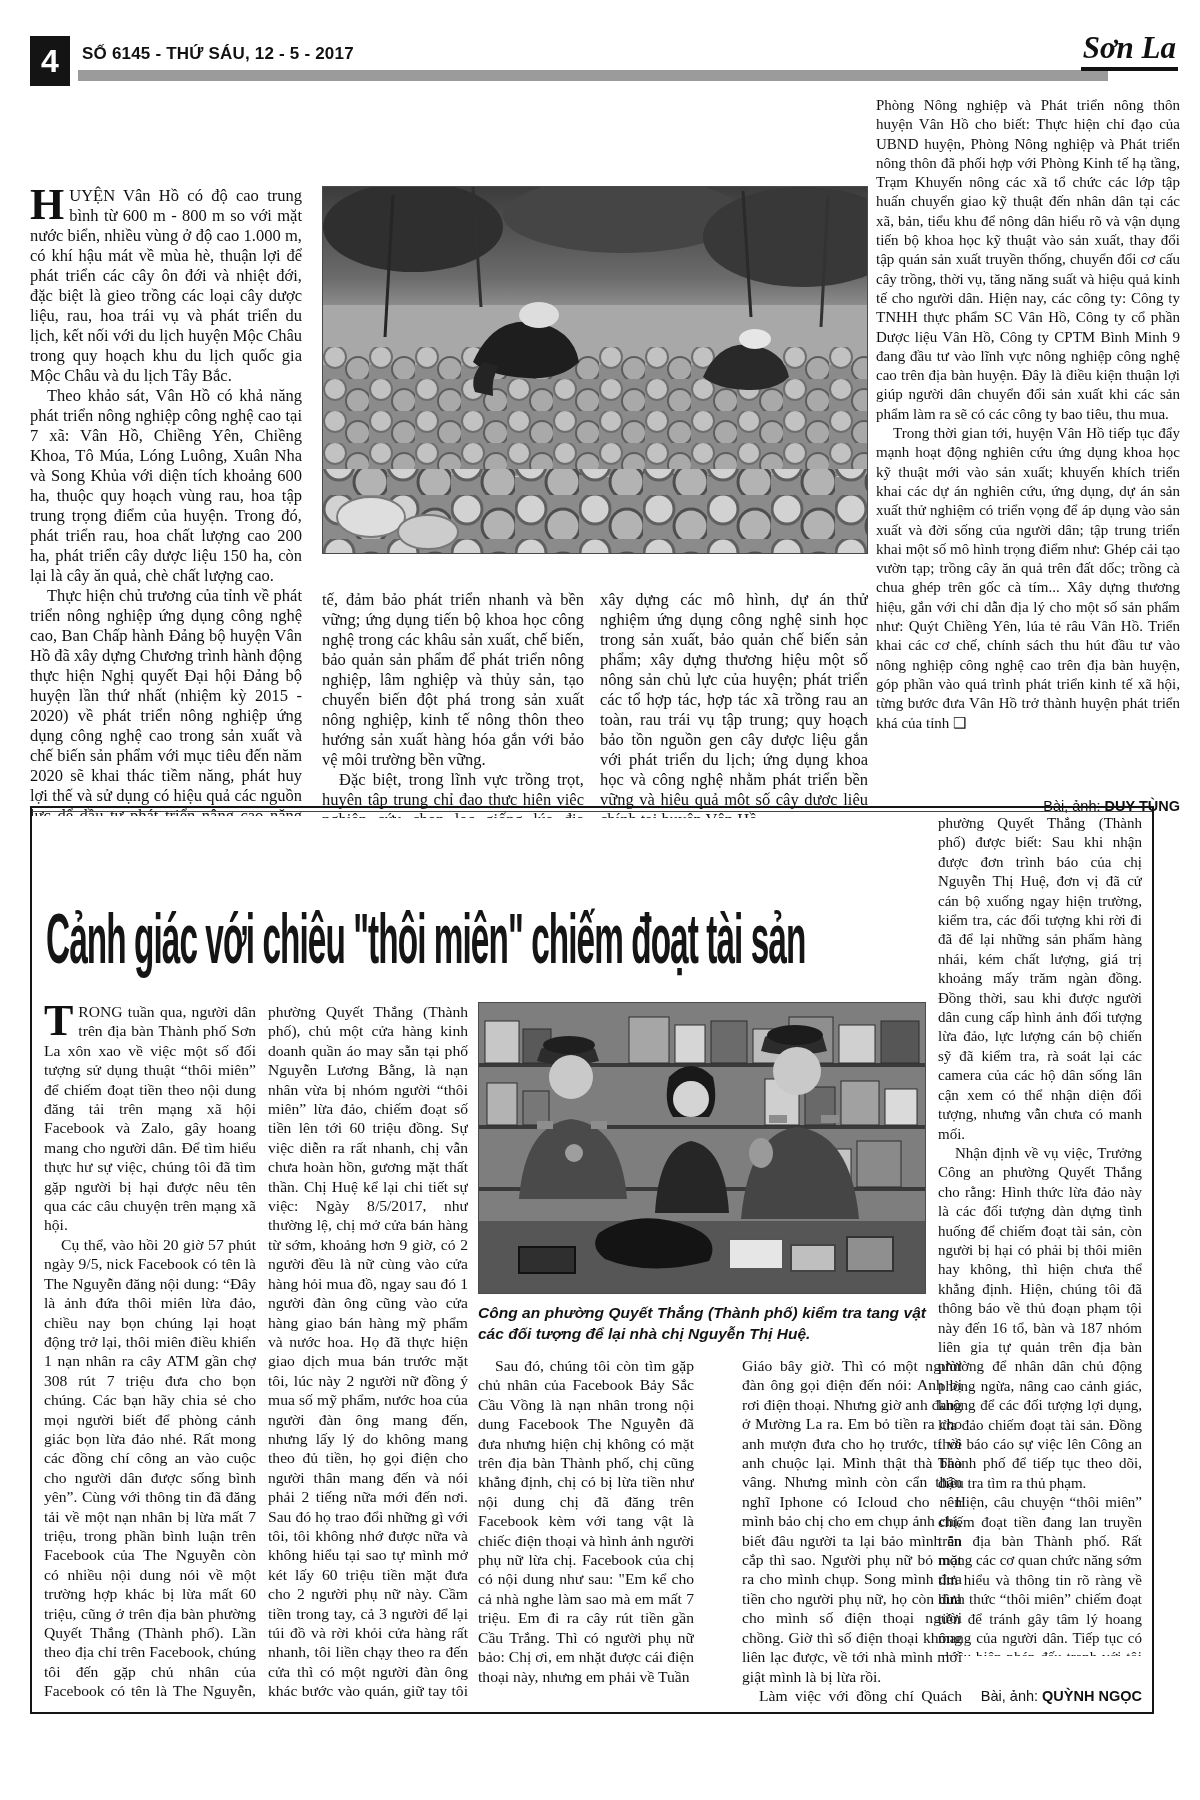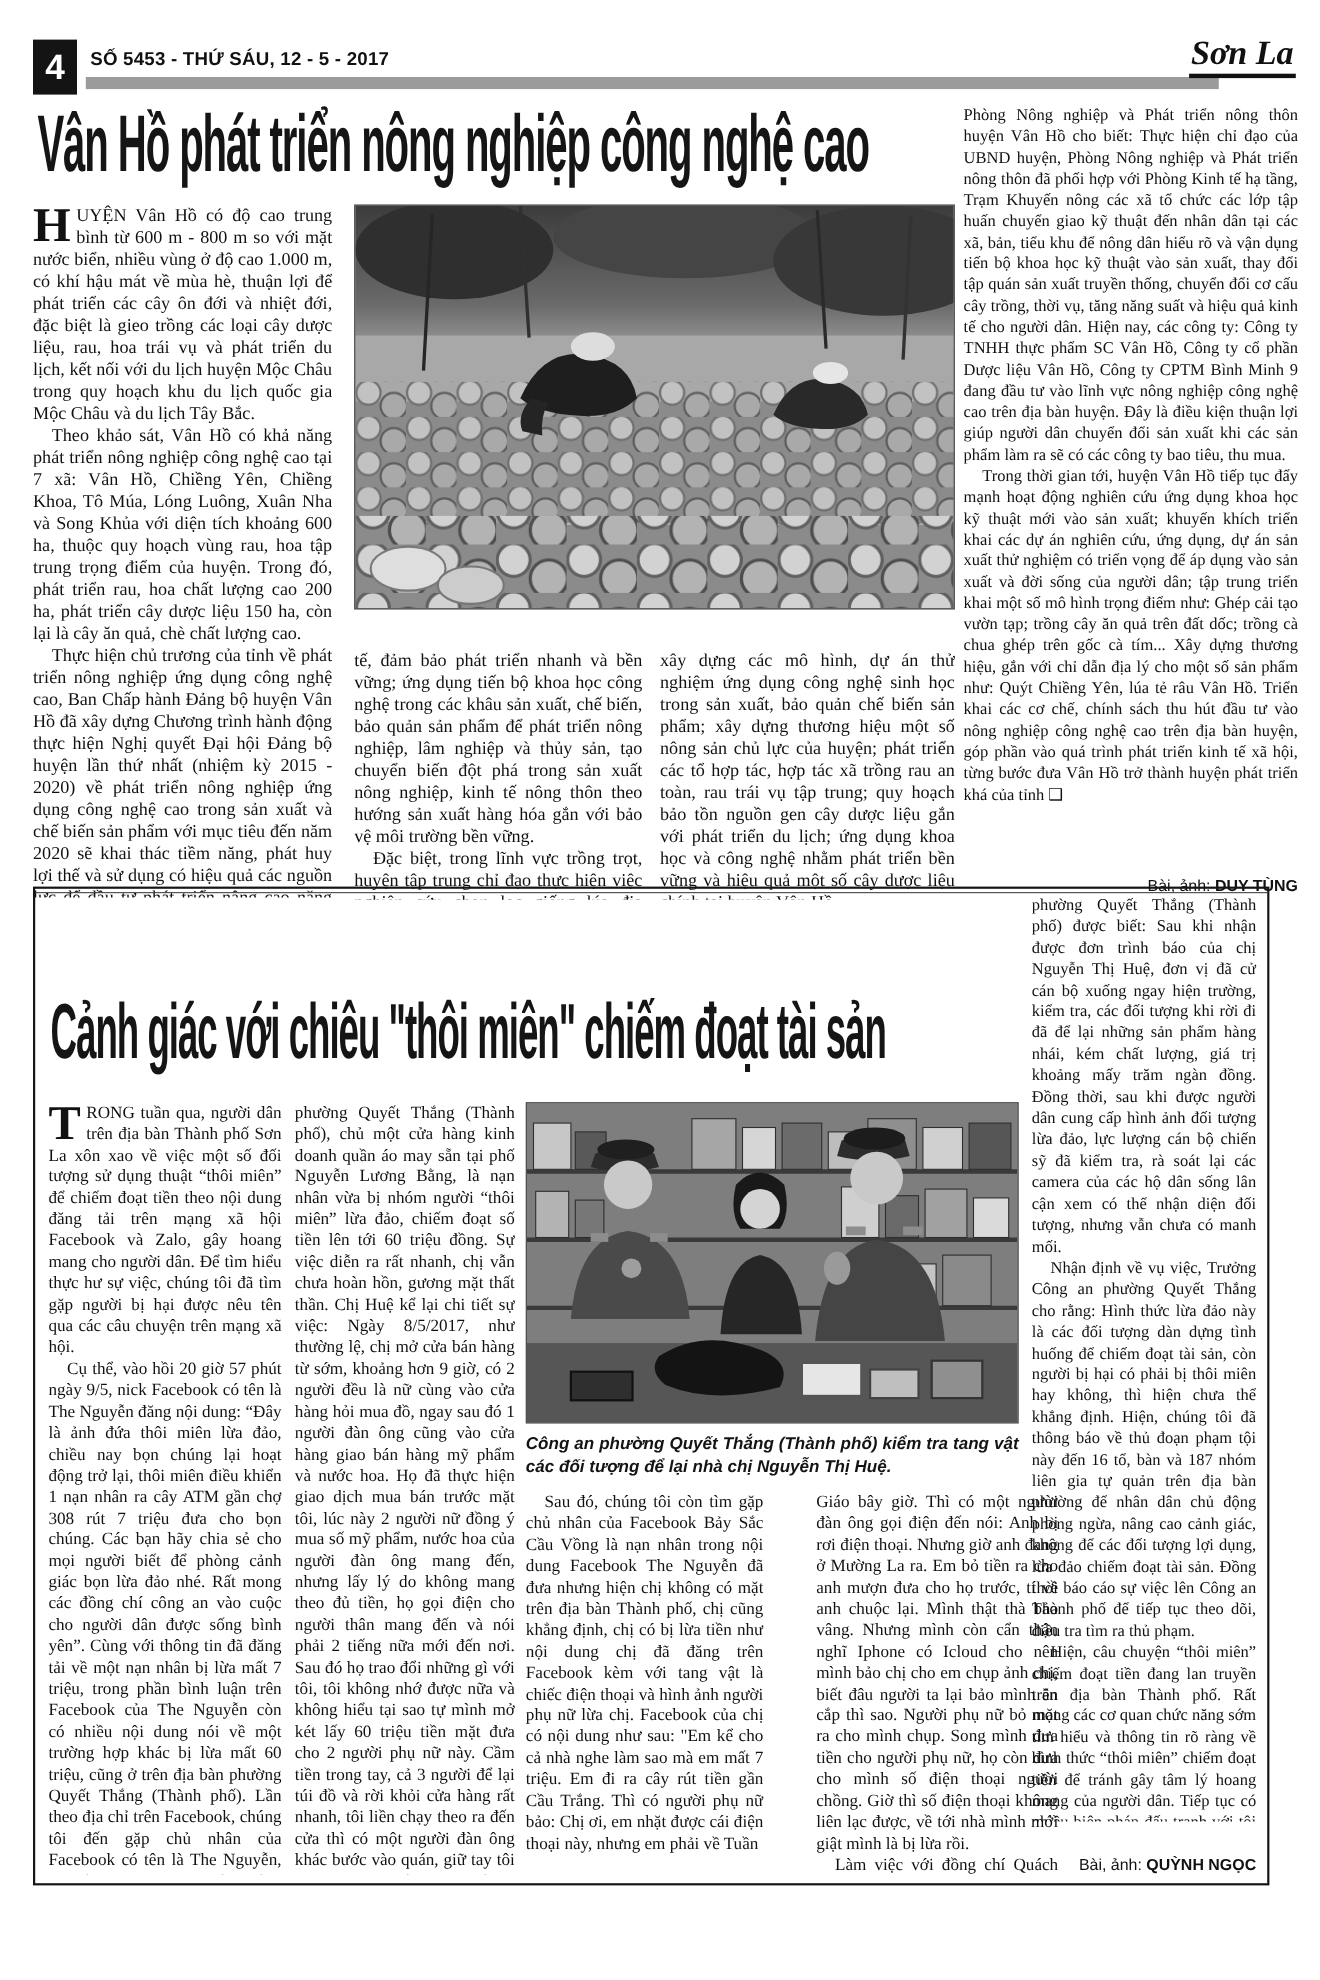--- a/index.html
+++ b/index.html
@@ -75,27 +75,24 @@
   .banner-text {
     font:italic bold 23px "Liberation Sans", sans-serif;
   }
 </style>
 </head>
 <body>
 
 <div id="page">
 
   <div class="pagenum">4</div>
-  <div class="issue">SỐ 5453 - THỨ SÁU, 12 - 5 - 2017</div>
+  <div class="issue">SỐ 6145 - THỨ SÁU, 12 - 5 - 2017</div>
   <div class="graybar"></div>
   <div class="masthead">Sơn La</div>
 
-  <div id="h1wrap">
-    <span class="headline">Vân Hồ phát triển nông nghiệp công nghệ cao</span>
-  </div>
 
   <div class="col" id="a1col1" style="left:30px; top:186px; width:272px; height:630px;">
     <p><span class="dropcap">H</span><span>UYỆN Vân Hồ có độ cao trung bình từ 600 m - 800 m so với mặt nước biển, nhiều vùng ở độ cao 1.000 m, có khí hậu mát về mùa hè, thuận lợi để phát triển các cây ôn đới và nhiệt đới, đặc biệt là gieo trồng các loại cây dược liệu, rau, hoa trái vụ và phát triển du lịch, kết nối với du lịch huyện Mộc Châu trong quy hoạch khu du lịch quốc gia Mộc Châu và du lịch Tây Bắc.</span></p>
     <p class="ind">Theo khảo sát, Vân Hồ có khả năng phát triển nông nghiệp công nghệ cao tại 7 xã: Vân Hồ, Chiềng Yên, Chiềng Khoa, Tô Múa, Lóng Luông, Xuân Nha và Song Khủa với diện tích khoảng 600 ha, thuộc quy hoạch vùng rau, hoa tập trung trọng điểm của huyện. Trong đó, phát triển rau, hoa chất lượng cao 200 ha, phát triển cây dược liệu 150 ha, còn lại là cây ăn quả, chè chất lượng cao.</p>
     <p class="ind">Thực hiện chủ trương của tỉnh về phát triển nông nghiệp ứng dụng công nghệ cao, Ban Chấp hành Đảng bộ huyện Vân Hồ đã xây dựng Chương trình hành động thực hiện Nghị quyết Đại hội Đảng bộ huyện lần thứ nhất (nhiệm kỳ 2015 - 2020) về phát triển nông nghiệp ứng dụng công nghệ cao trong sản xuất và chế biến sản phẩm với mục tiêu đến năm 2020 sẽ khai thác tiềm năng, phát huy lợi thế và sử dụng có hiệu quả các nguồn lực để đầu tư phát triển nâng cao năng suất, hiệu quả, sức cạnh tranh của kinh</p>
   </div>
 
   <div class="photo" style="left:322px; top:186px; width:546px; height:368px;">
     <svg width="544" height="366" viewBox="0 0 544 366">
       <defs>

